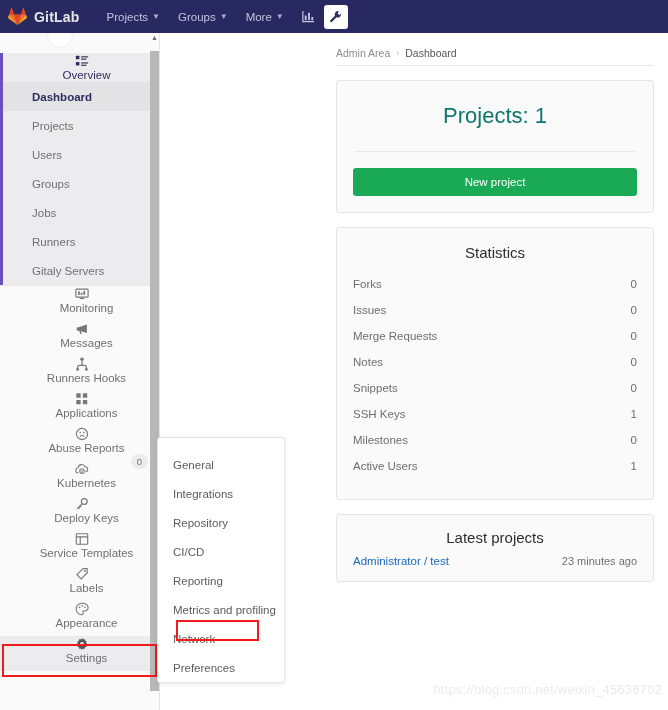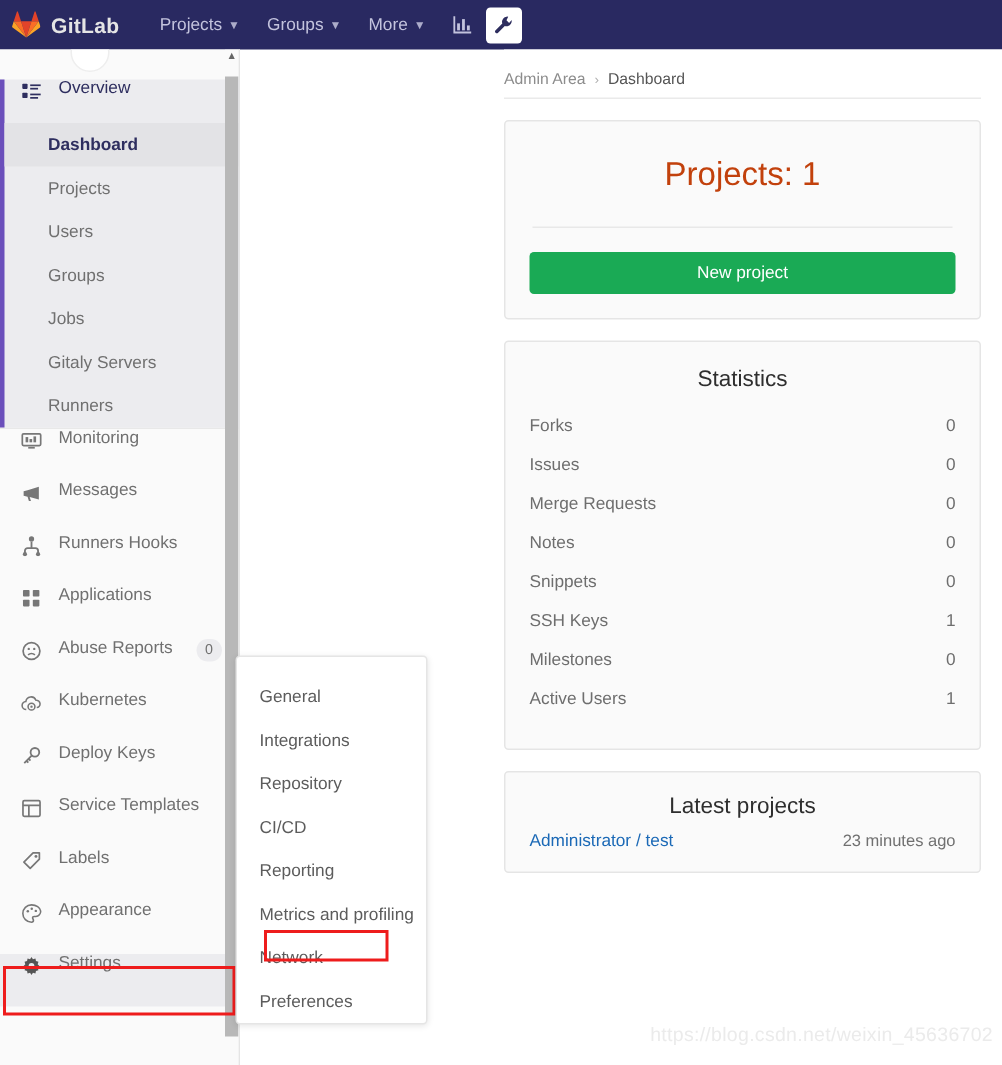--- a/index.html
+++ b/index.html
@@ -38,22 +38,22 @@
     overflow:hidden;
   }
   .sb-avatar {
     position:absolute; left:47px; top:-11px; width:26px; height:26px;
     border-radius:50%; background:#fff; border:1px solid #eee;
   }
   .sb-scroll { position:absolute; top:0; left:0; width:160px; }
   .sb-section { position:relative; }
   .sb-section.active { background:#ececef; border-left:3px solid #6b4fbb; }
   .sb-row {
-    display:flex; align-items:flex-start; height:29px; padding-left:13px;
-    font-size:11.5px; color:#707070; cursor:pointer; position:relative;
+    display:flex; align-items:center; height:29px; padding-left:13px;
+    font-size:11.5px; color:#707070; cursor:pointer; position:relative;flex-direction:column;
   }
   .sb-section.active > .sb-row { padding-left:10px; }
   .sb-ico { width:16px; height:16px; margin-right:10px; flex:0 0 16px;
             display:flex; align-items:center; justify-content:center; }
   .sb-row.head { color:#2e2e5f; font-weight:400; }
   .sb-sub { list-style:none; }
   .sb-sub li {
     height:29px; display:flex; align-items:center; padding-left:29px;
     font-size:11.5px; color:#707070; cursor:pointer;
   }
@@ -94,21 +94,21 @@
   }
   .breadcrumb .sep { font-size:9px; color:#b0b0b0; }
   .breadcrumb .crumb-cur { color:#555; }
   .bc-rule { height:1px; background:#eaeaea; margin-right:14px; }
 
   .card {
     margin:14px 14px 0 0; background:#fafafa;
     border:1px solid #e5e5e5; border-radius:3px;text-align:center;
   }
   .projects-card { padding:22px 16px 16px; text-align:center; }
-  .projects-title { font-size:22px; color:#c2410c; font-weight:400; }
+  .projects-title { font-size:22px; color:#0f766e; font-weight:400; }
   .projects-rule { height:1px; background:#e8e8e8; margin:22px 2px 16px; }
   .btn-new {
     display:block; width:100%; background:#1aaa55; color:#fff;
     border:none; border-radius:3px; padding:8px 0; font-size:11.5px;
     cursor:pointer; font-family:inherit;
   }
 
   .stats-card { padding:16px 16px 20px; }
   .stats-title { font-size:15px; color:#2e2e2e; margin-bottom:10px; }
   .stat-row {
@@ -209,24 +209,24 @@
           <li>
               <span>Users</span>
             </li>
           <li>
               <span>Groups</span>
             </li>
           <li>
               <span>Jobs</span>
             </li>
           <li>
+              <span>Runners</span>
+            </li>
+          <li>
               <span>Gitaly Servers</span>
-            </li>
-          <li>
-              <span>Runners</span>
             </li>
         </ul>
       </div>
 
       <div class="sb-bottom">
 
         <div class="sb-row" style="height:35px">
           <span class="sb-ico">
             <svg width="14" height="14" viewBox="0 0 16 16">
               <rect x="1" y="2.5" width="14" height="9" rx="1" fill="none" stroke="#777" stroke-width="1.3"></rect>

